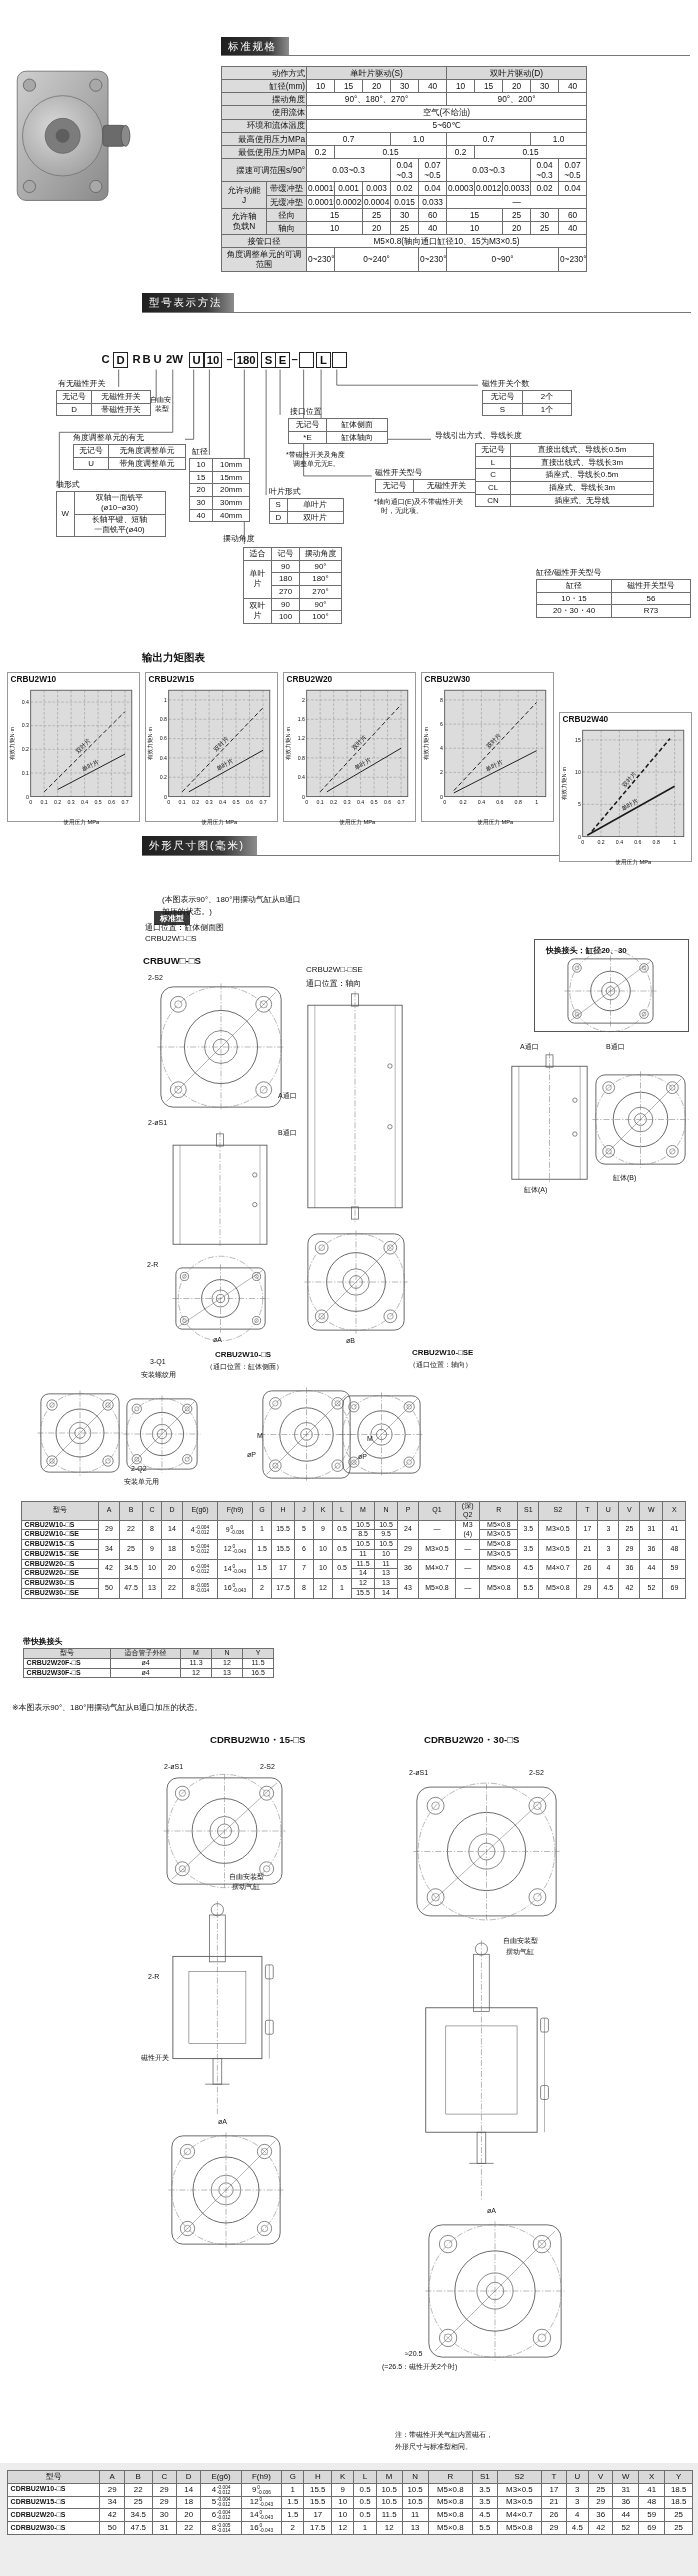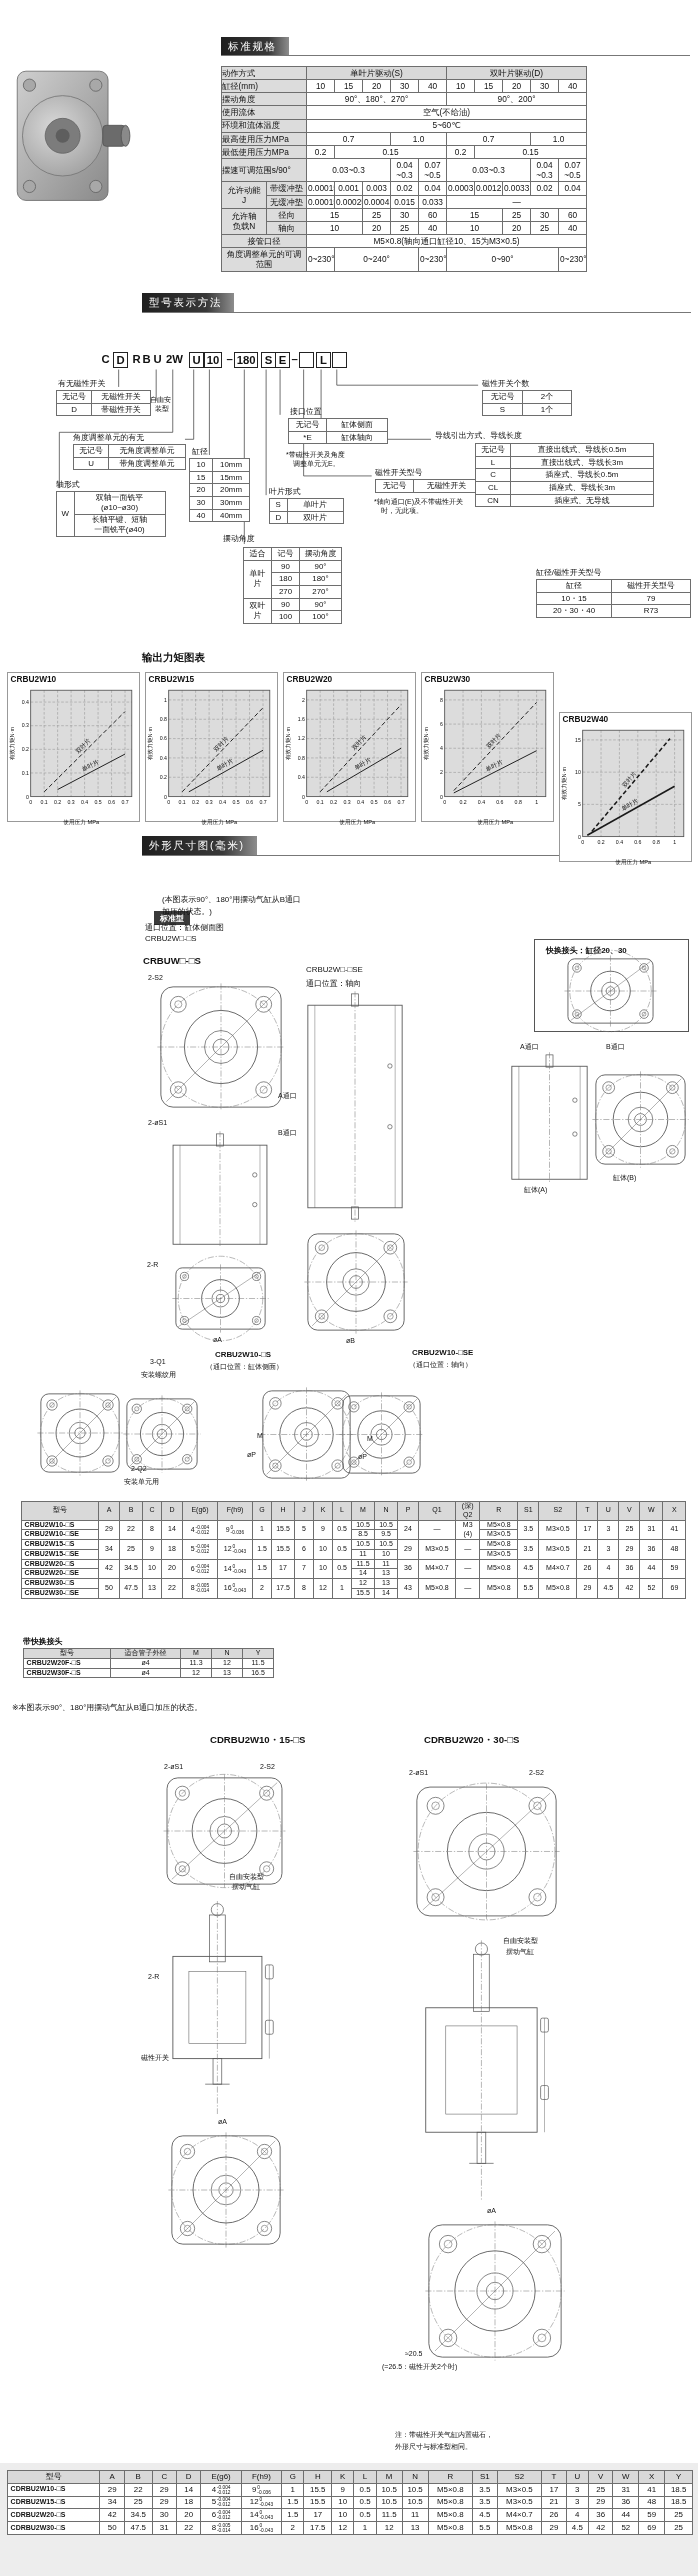--- a/index.html
+++ b/index.html
@@ -8,21 +8,21 @@
 #page{position:relative;width:698px;height:2576px;background:#fff;overflow:hidden}
 .abs{position:absolute}
 .hdrbox{position:absolute;background:linear-gradient(90deg,#1f1f1f 0%,#383838 70%,#8d8d8d 100%);color:#fff;font-weight:normal;font-size:10.5px;padding:2.6px 12.2px 2.6px 7px;letter-spacing:1.7px;white-space:nowrap}
 .smallhdr{position:absolute;background:#3a3a3a;color:#fff;font-size:7.9px;font-weight:bold;padding:1.7px 6.1px;white-space:nowrap}
 .rule{position:absolute;height:0.9px;background:#777}
 table.dt{border-collapse:collapse;table-layout:fixed;background:#fff}
 .dt td,.dt th{border:0.9px solid #6e6e6e;font-size:7.9px;font-weight:normal;text-align:center;vertical-align:middle;padding:0.9px 0.9px;line-height:1.25;overflow:hidden}
 .dt th{background:#d9d9d9}
 .dt th.plain{background:#fff}
 .dt td.lbl{background:#dcdcdc}
-.dt td.al{text-align:left;padding-left:0}
+.dt td.al{text-align:right;padding-left:11px}
 .spec td,.spec th{font-size:8.3px}
 .mini td,.mini th{font-size:7.9px;padding:0.9px 2.6px}
 .main td,.main th{font-size:7px;padding:0}
 .main td.mdl,.bottomt td.mdl{text-align:left;font-weight:bold;padding-left:2.6px;font-size:7px}
 .bottomt td,.bottomt th{font-size:7.9px}
 .tol{display:inline-flex;flex-direction:column;font-size:4.8px;line-height:1.05;vertical-align:middle;margin-left:0.9px;text-align:left}
 .tol i{font-style:normal}
 .lab{position:absolute;font-size:7px;white-space:nowrap}
 .lab9{position:absolute;font-size:7.9px;white-space:nowrap}
 .note8{position:absolute;font-size:7px;white-space:nowrap}
@@ -896,21 +896,21 @@
             <col style="width: 75px;">
             <col style="width: 79px;">
           </colgroup>
           <tbody>
             <tr>
               <th class="plain">缸径</th>
               <th class="plain">磁性开关型号</th>
             </tr>
             <tr>
               <td>10・15</td>
-              <td>79</td>
+              <td>56</td>
             </tr>
             <tr>
               <td>20・30・40</td>
               <td>R73</td>
             </tr>
           </tbody>
         </table>
       </div>
     </div>
   <div id="charts">

